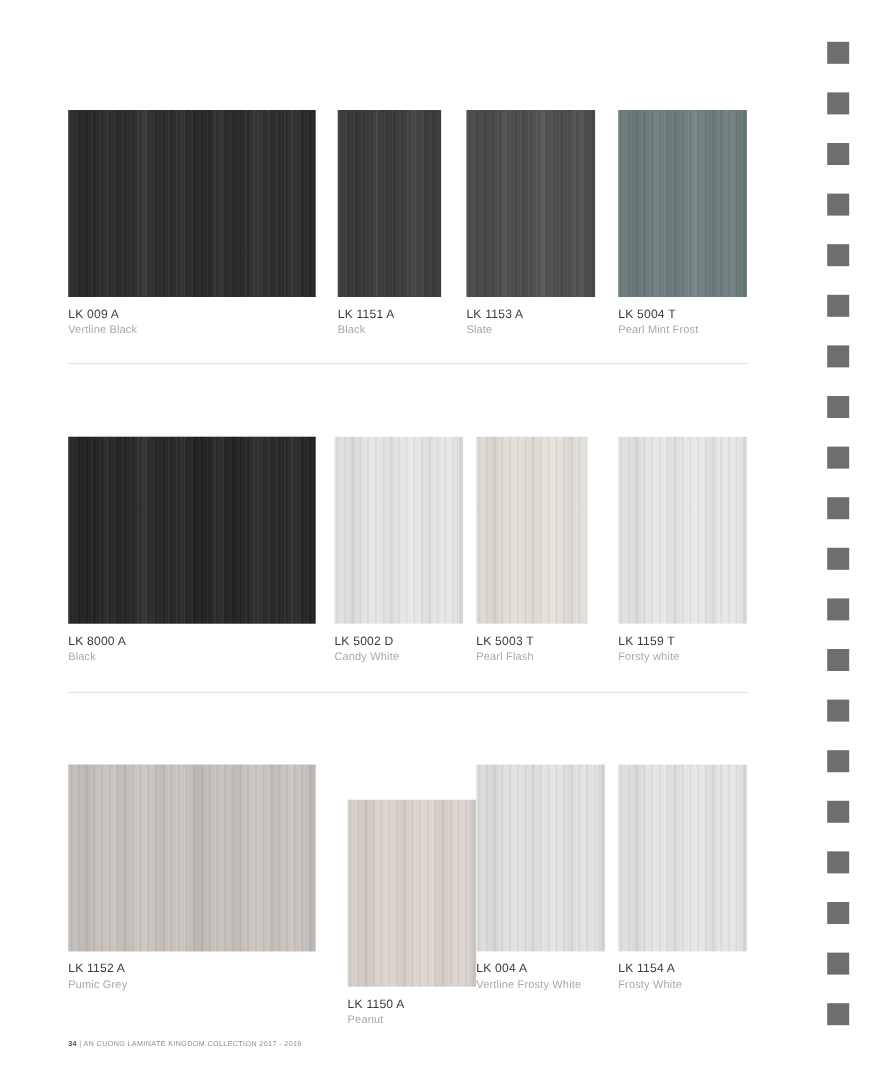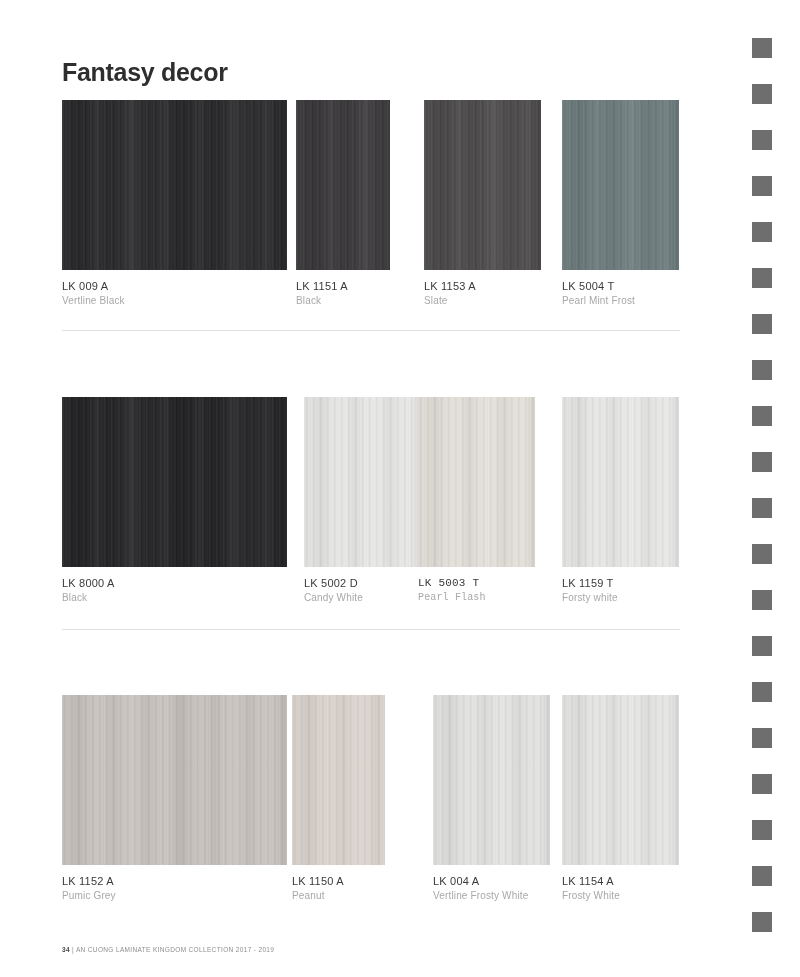--- a/index.html
+++ b/index.html
@@ -120,33 +120,32 @@
       <div class="edge-marker" style="top: 590px; background: rgb(110, 110, 110);"></div>
       <div class="edge-marker" style="top: 636px; background: rgb(110, 110, 110);"></div>
       <div class="edge-marker" style="top: 682px; background: rgb(110, 110, 110);"></div>
       <div class="edge-marker" style="top: 728px; background: rgb(110, 110, 110);"></div>
       <div class="edge-marker" style="top: 774px; background: rgb(110, 110, 110);"></div>
       <div class="edge-marker" style="top: 820px; background: rgb(110, 110, 110);"></div>
       <div class="edge-marker" style="top: 866px; background: rgb(110, 110, 110);"></div>
       <div class="edge-marker" style="top: 912px; background: rgb(110, 110, 110);"></div>
     </div>
 
-  <div class="page-title">Fantasy decor</div>
 
   <div class="row row-1">
       <div class="swatch-wrap" style="left: 62px; width: 225px;">
         <div class="swatch" style="background: rgb(41, 40, 42);">
           <div class="grain"></div>
           <div class="grain2"></div>
           <div class="grain3"></div>
         </div>
         <div class="code">LK 009 A</div>
         <div class="name">Vertline Black</div>
       </div>
-      <div class="swatch-wrap" style="left: 296px; width: 94px;">
+      <div class="swatch-wrap" style="left: 307px; width: 94px;">
         <div class="swatch" style="background: rgb(58, 56, 58);">
           <div class="grain"></div>
           <div class="grain2"></div>
           <div class="grain3"></div>
         </div>
         <div class="code">LK 1151 A</div>
         <div class="name">Black</div>
       </div>
       <div class="swatch-wrap" style="left: 424px; width: 117px;">
         <div class="swatch" style="background: rgb(76, 74, 74);">
@@ -179,21 +178,21 @@
       </div>
       <div class="swatch-wrap" style="left: 304px; width: 117px;">
         <div class="swatch" style="background: rgb(232, 232, 230);">
           <div class="grain"></div>
           <div class="grain2"></div>
           <div class="grain3"></div>
         </div>
         <div class="code">LK 5002 D</div>
         <div class="name">Candy White</div>
       </div>
-      <div class="swatch-wrap" style="left: 418px; width: 117px; font-family: Liberation Mono, monospace;">
+      <div class="swatch-wrap" style="left: 433px; width: 101px;">
         <div class="swatch" style="background: rgb(229, 225, 219);">
           <div class="grain"></div>
           <div class="grain2"></div>
           <div class="grain3"></div>
         </div>
         <div class="code">LK 5003 T</div>
         <div class="name">Pearl Flash</div>
       </div>
       <div class="swatch-wrap" style="left: 562px; width: 117px;">
         <div class="swatch" style="background: rgb(233, 233, 231);">
@@ -208,21 +207,21 @@
   <div class="row row-3">
       <div class="swatch-wrap" style="left: 62px; width: 225px;">
         <div class="swatch" style="background: rgb(201, 196, 192);">
           <div class="grain"></div>
           <div class="grain2"></div>
           <div class="grain3"></div>
         </div>
         <div class="code">LK 1152 A</div>
         <div class="name">Pumic Grey</div>
       </div>
-      <div class="swatch-wrap" style="left: 292px; width: 93px;">
+      <div class="swatch-wrap" style="left: 316px; width: 117px; margin-top: 32px;">
         <div class="swatch" style="background: rgb(221, 213, 207);">
           <div class="grain"></div>
           <div class="grain2"></div>
           <div class="grain3"></div>
         </div>
         <div class="code">LK 1150 A</div>
         <div class="name">Peanut</div>
       </div>
       <div class="swatch-wrap" style="left: 433px; width: 117px;">
         <div class="swatch" style="background: rgb(228, 228, 226);">

